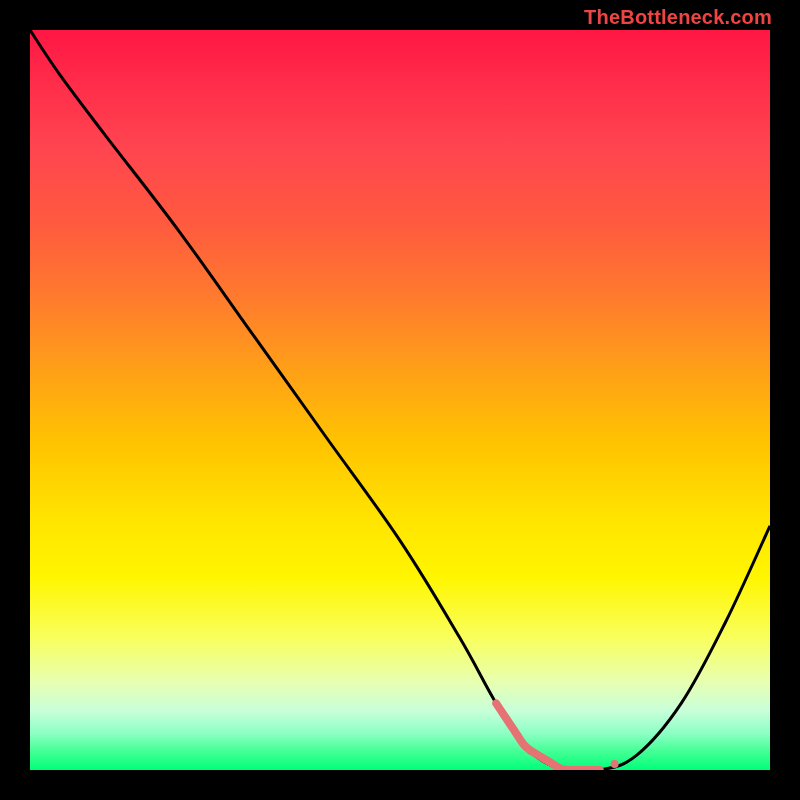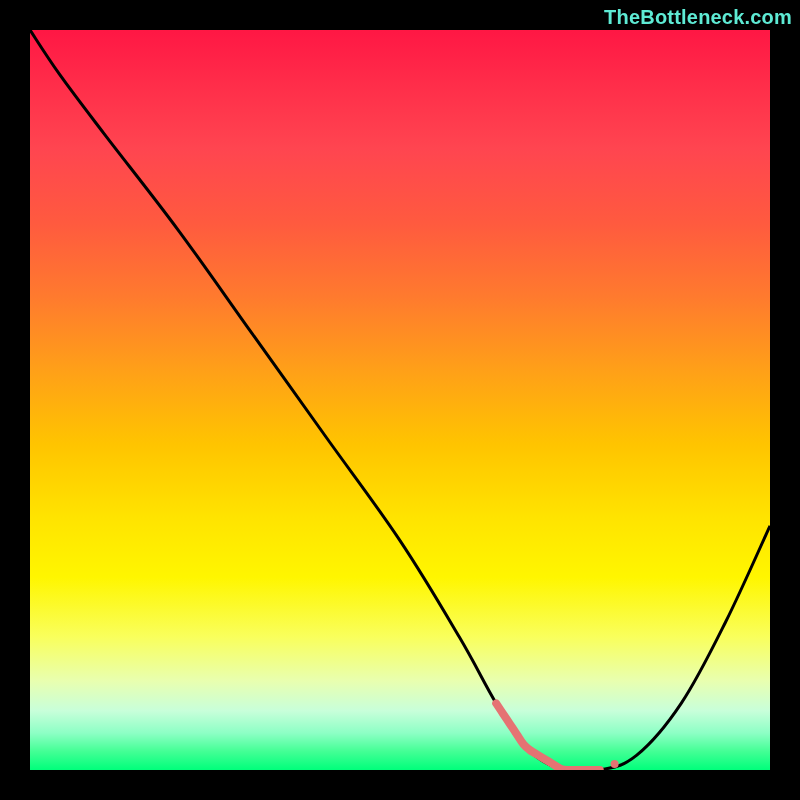--- a/index.html
+++ b/index.html
@@ -12,22 +12,22 @@
   }
   .stage {
     position: relative;
     width: 800px;
     height: 800px;
     background: #000;
   }
   .watermark {
     position: absolute;
     top: 6px;
-    right: 8px;
-    color: #5eead4;
+    right: 28px;
+    color: #ef4444;
     font-size: 20px;
     font-weight: 600;
     letter-spacing: 0.2px;
     z-index: 5;
   }
   .plot-area {
     position: absolute;
     left: 30px;
     top: 30px;
     width: 740px;

